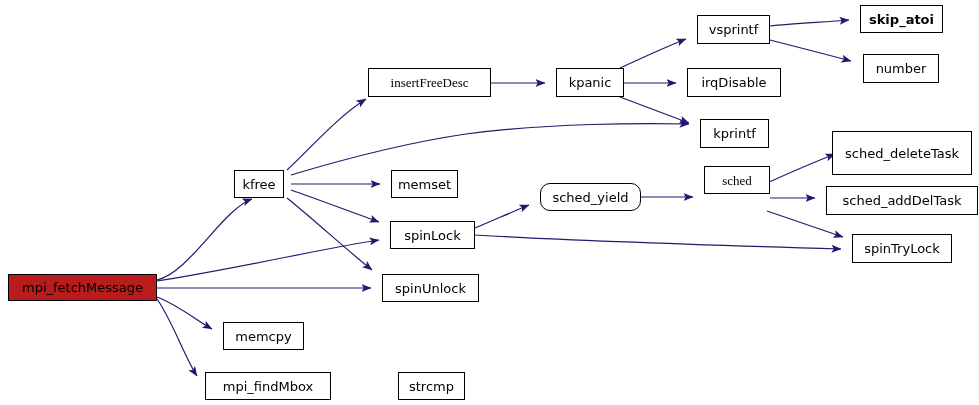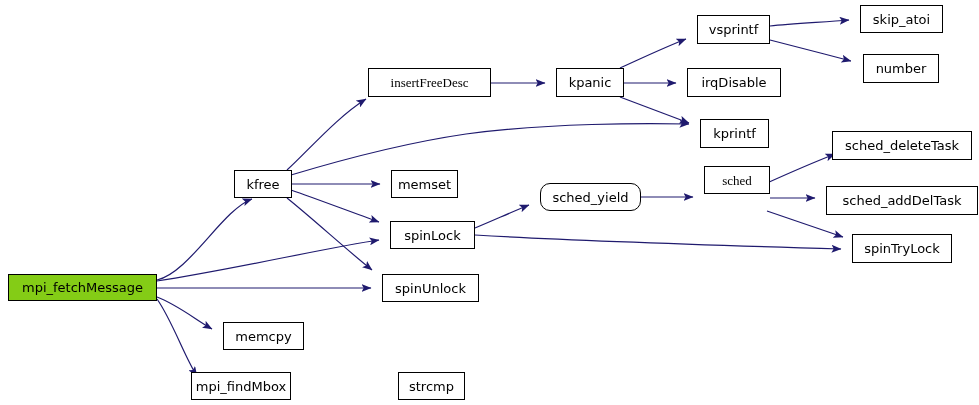--- a/index.html
+++ b/index.html
@@ -35,21 +35,21 @@
     align-items: center;
     justify-content: center;
     font-family: "DejaVu Sans", sans-serif;
     font-size: 13px;
     line-height: 1;
     color: #000000;
     white-space: nowrap;
     letter-spacing: 0px;
   }
   .node.root {
-    background: #84cc16;
+    background: #b91c1c;
   }
 </style>
 </head>
 <body>
 
 <div id="graph-root">
 
   <svg id="edge-layer" viewBox="0 0 979 405" width="979" height="405" xmlns="http://www.w3.org/2000/svg">
     <defs>
       <marker id="arrowhead" markerWidth="10" markerHeight="8" refX="9.5" refY="4" orient="auto" markerUnits="userSpaceOnUse">
@@ -77,34 +77,34 @@
         <path d="M 767,183 C 787,174 812,163 835,154" fill="none" stroke="#1f1a6e" stroke-width="1.2" marker-end="url(#arrowhead)"></path>
         <path d="M 770,198 L 815,198" fill="none" stroke="#1f1a6e" stroke-width="1.2" marker-end="url(#arrowhead)"></path>
         <path d="M 767,211 C 791,219 819,229 843,237" fill="none" stroke="#1f1a6e" stroke-width="1.2" marker-end="url(#arrowhead)"></path>
         <path d="M 475,228 C 492,221 514,211 529,205" fill="none" stroke="#1f1a6e" stroke-width="1.2" marker-end="url(#arrowhead)"></path>
         <path d="M 475,235 C 560,240 740,246 841,249" fill="none" stroke="#1f1a6e" stroke-width="1.2" marker-end="url(#arrowhead)"></path>
       </g>
   </svg>
 
   <div id="nodes-layer">
       <div class="node root" style="left: 8px; top: 274px; width: 149px; height: 27px;">mpi_fetchMessage</div>
-      <div class="node" style="left: 234px; top: 170px; width: 58px; height: 28px;">kfree</div>
+      <div class="node" style="left: 234px; top: 170px; width: 50px; height: 28px;">kfree</div>
       <div class="node" style="left: 223px; top: 322px; width: 81px; height: 28px;">memcpy</div>
-      <div class="node" style="left: 191px; top: 372px; width: 100px; height: 28px;">mpi_findMbox</div>
+      <div class="node" style="left: 205px; top: 372px; width: 126px; height: 28px;">mpi_findMbox</div>
       <div class="node" style="left: 368px; top: 68px; width: 123px; height: 29px; font-family: Liberation Serif, serif;">insertFreeDesc</div>
       <div class="node" style="left: 391px; top: 170px; width: 67px; height: 28px;">memset</div>
       <div class="node" style="left: 390px; top: 221px; width: 85px; height: 28px;">spinLock</div>
       <div class="node" style="left: 382px; top: 274px; width: 97px; height: 28px;">spinUnlock</div>
       <div class="node" style="left: 398px; top: 372px; width: 67px; height: 28px;">strcmp</div>
       <div class="node" style="left: 556px; top: 68px; width: 68px; height: 29px;">kpanic</div>
       <div class="node" style="left: 540px; top: 183px; width: 101px; height: 28px; border-radius: 10px;">sched_yield</div>
       <div class="node" style="left: 697px; top: 15px; width: 73px; height: 29px;">vsprintf</div>
       <div class="node" style="left: 687px; top: 68px; width: 94px; height: 29px;">irqDisable</div>
       <div class="node" style="left: 700px; top: 119px; width: 69px; height: 29px; text-align: right;">kprintf</div>
       <div class="node" style="left: 704px; top: 166px; width: 66px; height: 28px; font-family: Liberation Serif, serif;">sched</div>
-      <div class="node" style="left: 860px; top: 5px; width: 83px; height: 28px;">skip_atoi</div>
+      <div class="node" style="left: 860px; top: 5px; width: 83px; height: 28px; font-weight: bold;">skip_atoi</div>
       <div class="node" style="left: 863px; top: 54px; width: 76px; height: 29px;">number</div>
-      <div class="node" style="left: 832px; top: 131px; width: 140px; height: 29px; text-align: center;">sched_deleteTask</div>
+      <div class="node" style="left: 832px; top: 131px; width: 140px; height: 44px; text-align: center;">sched_deleteTask</div>
       <div class="node" style="left: 826px; top: 186px; width: 152px; height: 29px;">sched_addDelTask</div>
       <div class="node" style="left: 852px; top: 234px; width: 100px; height: 29px;">spinTryLock</div>
     </div>
 
 </div>
 
 </body></html>

